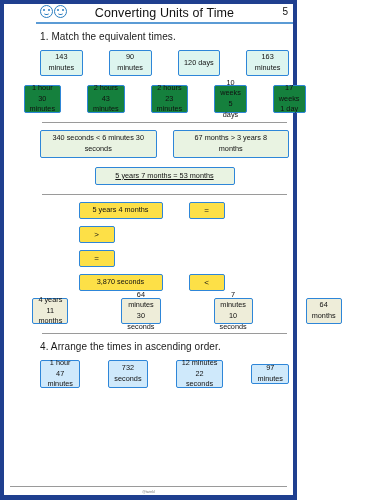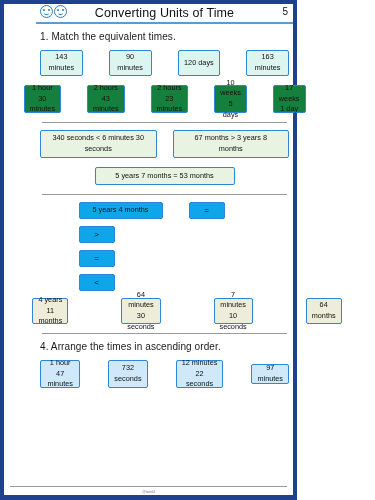--- a/index.html
+++ b/index.html
@@ -103,32 +103,32 @@
     color: #111111;
     padding: 4px 5px;
     white-space: pre-line;
     display: flex;
     align-items: center;
     justify-content: center;
   }
   .mint   { background: #ddf5ef; }
   .beige  { background: #15803d; }
   .green  { background: #e9f3e2; }
-  .white  { background: #0ea5e9; }
+  .white  { background: #fde047; }
   .ivory  { background: #eeedd9; }
   .blue   { background: #cfe9fb; }
 
   
   .s1-row1 .box { width: 60px; height: 26px; }
   .s1-row2 .box { width: 60px; height: 28px; }
 
   
   .s2 .row { gap: 16px; }
   .s2-wide  { width: 140px; height: 28px; }
-  .s2-short { width: 140px; height: 18px; }
+  .s2-short { width: 140px; height: 18px; text-decoration: underline; }
 
   
   .s3-line {
     display: flex;
     align-items: center;
     gap: 26px;
     margin: 0 auto 7px auto;
     width: 200px;
     padding-left: 14px;
   }
@@ -221,20 +221,21 @@
         <div class="box white s3-stmt">5 years 4 months</div>
         <div class="box white s3-op">=</div>
       </div>
       <div class="s3-line">
         <div class="box white s3-op">&gt;</div>
       </div>
       <div class="s3-line">
         <div class="box white s3-op">=</div>
       </div>
       <div class="s3-line">
+        <div class="box white s3-stmt">3,870 seconds</div>
         <div class="box white s3-op">&lt;</div>
       </div>
 
       <div class="row s3-bank">
         <div class="box ivory">4 years 11
 months</div>
         <div class="box ivory">64 minutes 30
 seconds</div>
         <div class="box ivory">7 minutes 10
 seconds</div>

